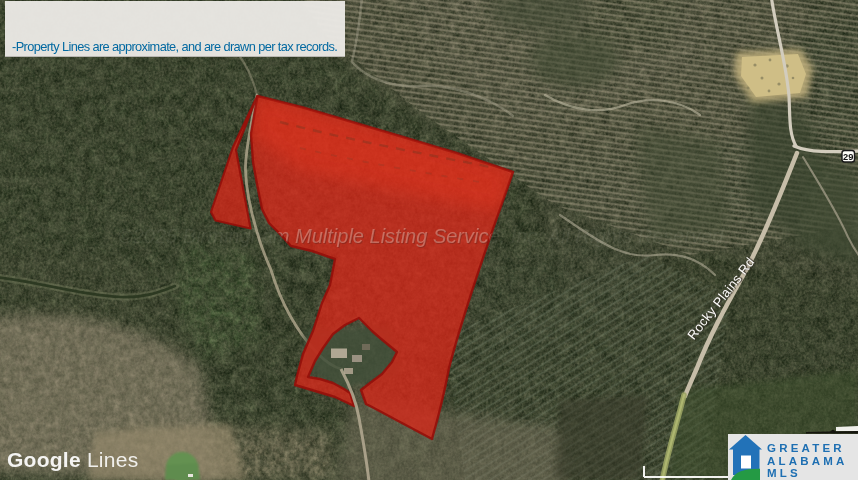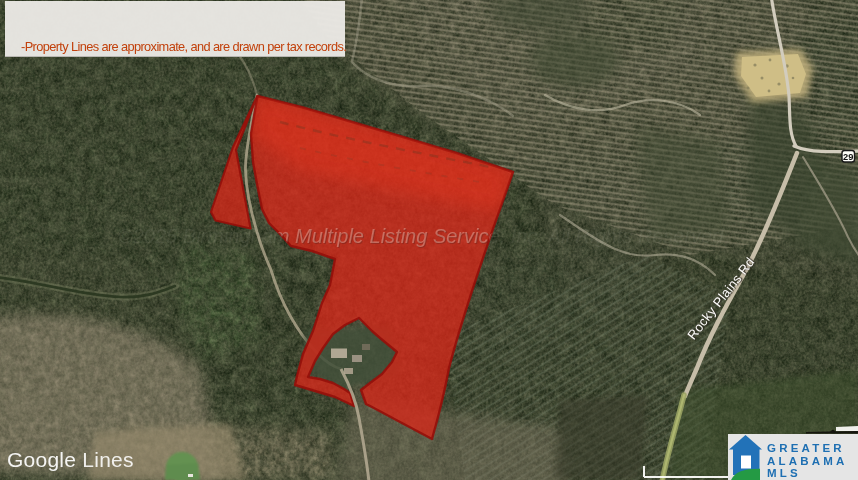--- a/index.html
+++ b/index.html
@@ -1,21 +1,21 @@
 <!DOCTYPE html>
 <html><head>
 <meta charset="utf-8">
 <style>
 html,body{margin:0;padding:0}
 #stage{position:relative;width:858px;height:480px;overflow:hidden;background:#49513c;font-family:"Liberation Sans",sans-serif}
 #stage svg{position:absolute;left:0;top:0}
 .soft{filter:blur(7px)}
 .soft2{filter:blur(3px)}
 #infobox{position:absolute;left:5px;top:1px;width:340px;height:56px;background:rgba(235,233,229,0.96);border-bottom:1px solid #b9b7b2;box-sizing:border-box}
-#infobox div{position:absolute;left:16px;top:38px;font-size:12.8px;letter-spacing:-0.62px;color:#c2410c;white-space:nowrap}
+#infobox div{position:absolute;left:7px;top:38px;font-size:12.8px;letter-spacing:-0.62px;color:#0369a1;white-space:nowrap}
 #ge{position:absolute;left:7px;top:448px;font-size:21px;color:rgba(255,255,255,0.93);letter-spacing:0.25px}
 #rplabel{position:absolute;left:671px;top:291px;font-size:13px;color:#fdfdfb;transform:rotate(-52deg);transform-origin:50% 50%;text-shadow:0 0 2px #4a4438,1px 1px 1px rgba(40,38,30,0.9);white-space:nowrap;letter-spacing:0.3px}
 #mls{position:absolute;left:728px;top:434px;width:140px;height:46px;background:#e5e5e5}
 #mls .t{position:absolute;left:39px;color:#1e6fb2;font-weight:bold;font-size:11.5px;letter-spacing:3.2px;line-height:12.5px;white-space:nowrap}
 </style>
 </head>
 <body>
 <div id="stage">
 <svg width="858" height="480" viewBox="0 0 858 480">
   <defs>
@@ -200,21 +200,21 @@
   </g>
 
   <path d="M806,433.5 L806,432 L830,431.5 L833,429.5 L836,431.5 L858,431 L858,433.5 Z" fill="#15150f"></path>
   <path d="M836,427 L858,426 L858,431 L836,431 Z" fill="#efefeb"></path>
 </svg>
 
 <div id="infobox">
       <div>-Property Lines are approximate, and are drawn per tax records.</div>
     </div>
 <div id="rplabel">Rocky Plains Rd</div>
-<div id="ge"><span style="font-weight:400">Google</span> <span style="opacity:0.95">Lines</span></div>
+<div id="ge"><span style="font-weight:700">Google</span> <span style="opacity:0.95">Lines</span></div>
 
 <div id="mls">
   <svg width="120" height="46" viewBox="0 0 120 46">
     <polygon points="17.5,1 1,15.5 34,15.5" fill="#2272b8"></polygon>
     <rect x="5" y="13.5" width="26.5" height="27.5" fill="#2272b8"></rect>
     <rect x="13" y="21.5" width="10" height="13" fill="#fff"></rect>
     <path d="M3,46 C7,37.5 17,34.5 32,34.8 L32,46 Z" fill="#249a44"></path>
   </svg>
   <div class="t" style="top:8px">GREATER</div>
   <div class="t" style="top:20.7px">ALABAMA</div>

